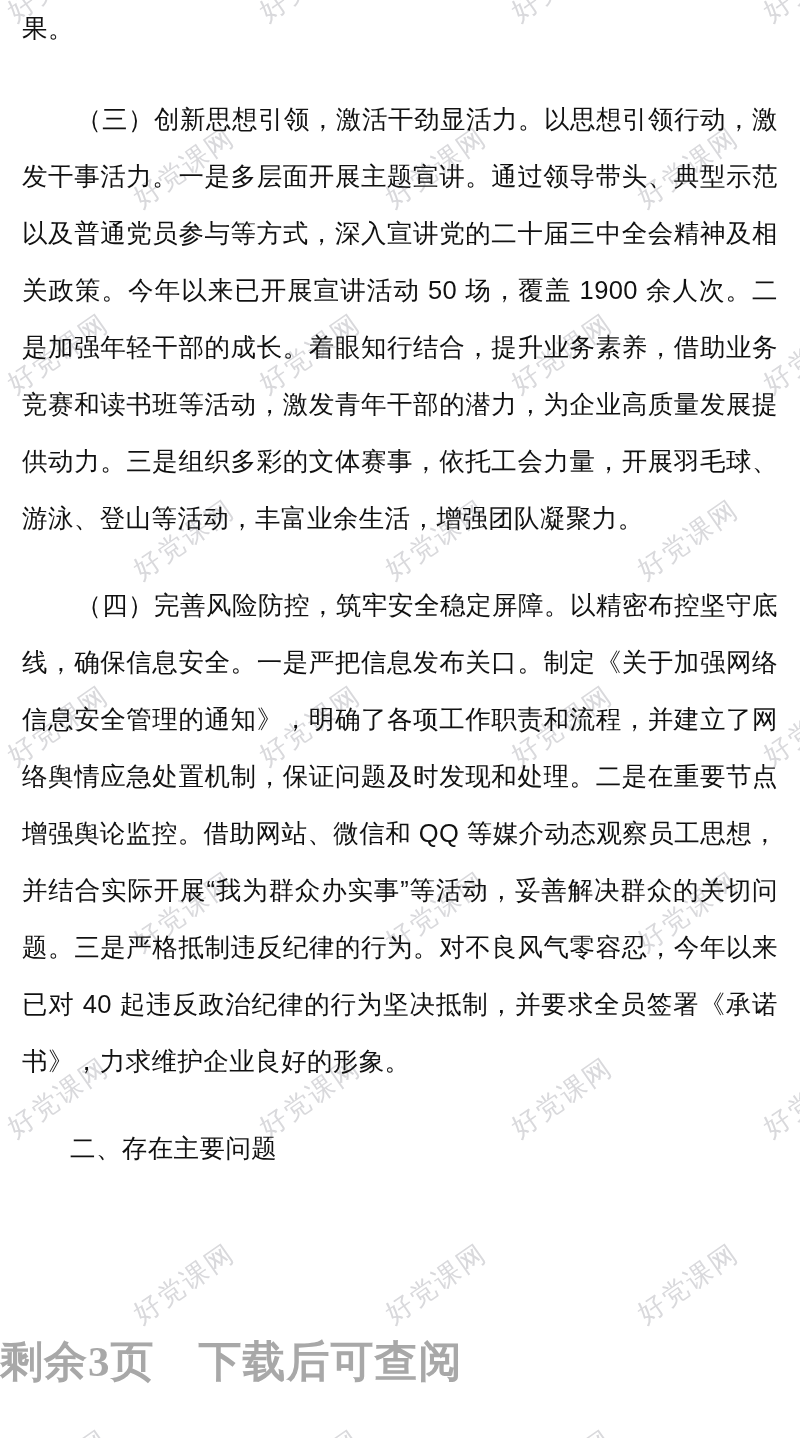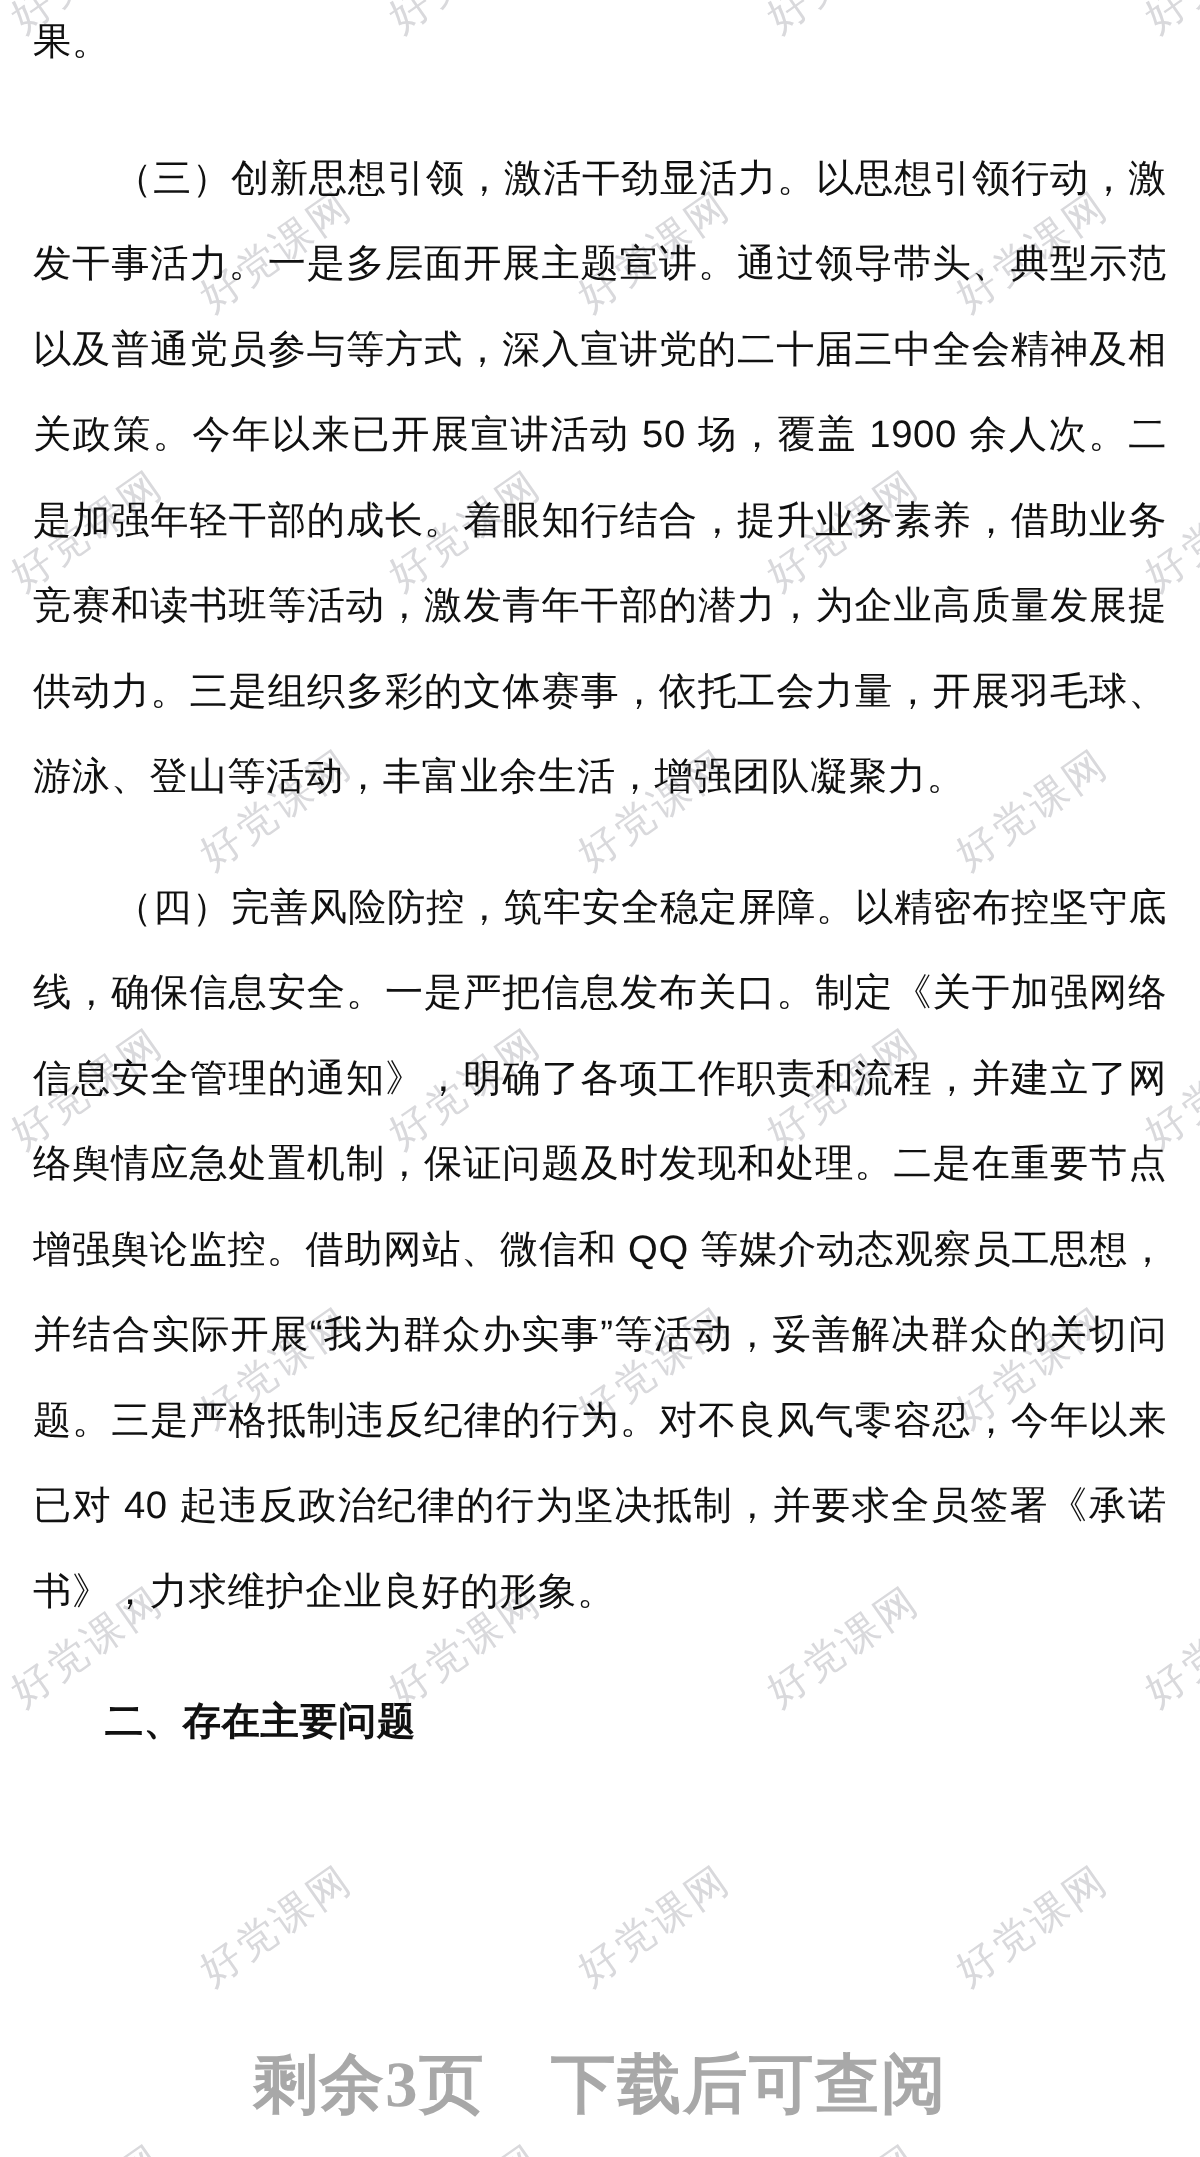--- a/index.html
+++ b/index.html
@@ -57,36 +57,35 @@
     text-justify: inter-character;
     letter-spacing: 0.4px;
     margin: 0;
     word-break: break-all;
   }
   .doc-paragraph.indent {
     text-indent: 54px;
   }
   .doc-paragraph.heading {
     text-indent: 48px;
-    font-weight: 700;
+    font-weight: 400;
   }
 
   .gap-small { height: 28px; }
   .gap-med   { height: 30px; }
   .gap-large { height: 34px; }
 
   
   #footer-notice {
     position: absolute;
     left: 0;
     right: 0;
     top: 1333px;
-    text-align: center;
+    text-align: left;
     z-index: 2;
-    margin-top: 28px;
   }
   #footer-notice .notice-text {
     font-family: "Liberation Serif", "DejaVu Serif", serif;
     font-size: 43px;
     font-weight: 700;
     color: #a8a8a8;
     letter-spacing: 1px;
     white-space: pre;
   }
 </style>

